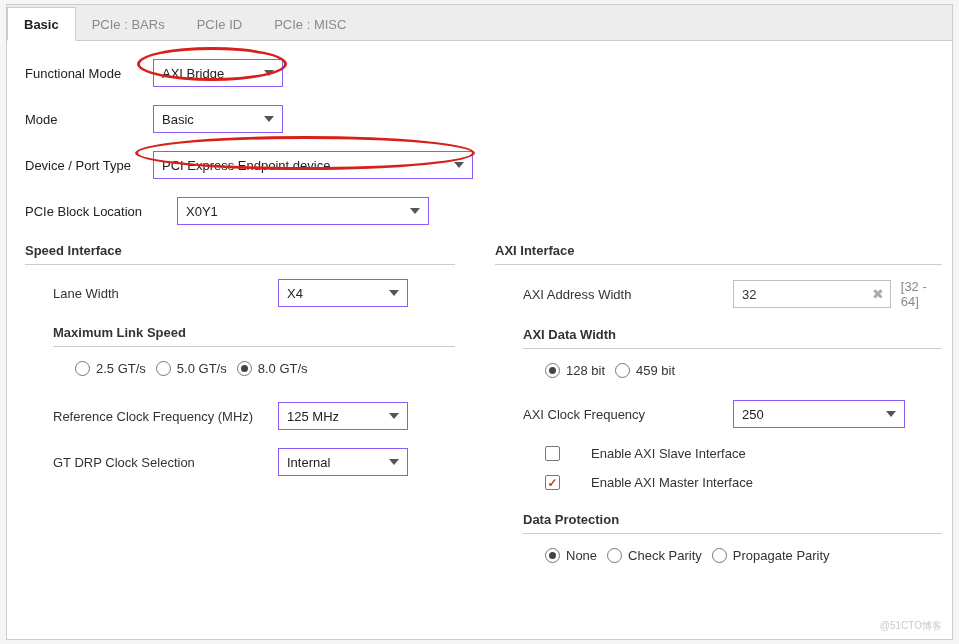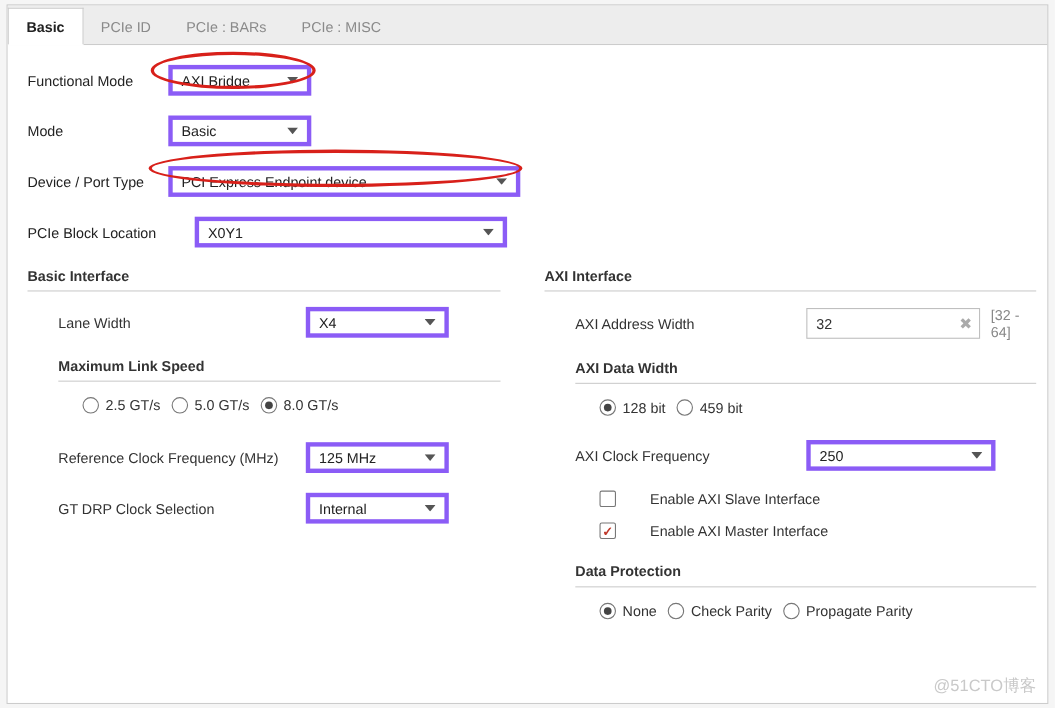--- a/index.html
+++ b/index.html
@@ -55,21 +55,21 @@
   }
   .lbl {
     min-width: 128px;
     color: #222;
   }
   .lbl-wide { min-width: 178px; }
   .select {
     display: flex;
     align-items: center;
     justify-content: space-between;
-    border: 4px solid #8b5cf6;
+    border: 1px solid #8b5cf6;
     background: #fff;
     height: 28px;
     padding: 0 8px;
     color: #222;
     cursor: pointer;
   }
   .caret {
     margin-left: 8px;
   }
   .caret svg { display:block; }
@@ -153,31 +153,31 @@
   .ellipse {
     position:absolute;
     border:3px solid #d8201a;
     border-radius:50%;
     pointer-events:none;
   }
   .watermark {
     position:absolute;
     right:10px; bottom:6px;
     color:#c9c9c9;
-    font-size:15px;
+    font-size:10px;
   }
 </style>
 </head>
 <body>
 
 <div class="outer">
   <div class="tabbar">
     <div class="tab active">Basic</div>
+    <div class="tab">PCIe : BARs</div>
     <div class="tab">PCIe ID</div>
-    <div class="tab">PCIe : BARs</div>
     <div class="tab">PCIe : MISC</div>
   </div>
 
   <div class="content">
 
     <div class="row">
       <span class="lbl">Functional Mode</span>
       <div class="select w130">
         <span>AXI Bridge</span>
         <span class="caret">
@@ -207,34 +207,34 @@
         <span class="caret">
             <svg width="10" height="6">
               <path d="M0 0 L5 6 L10 0" fill="#555"></path>
             </svg>
           </span>
       </div>
     </div>
 
     <div class="row">
       <span class="lbl" style="min-width:152px">PCIe Block Location</span>
-      <div class="select" style="width:284px">
+      <div class="select" style="width:252px">
         <span>X0Y1</span>
         <span class="caret">
             <svg width="10" height="6">
               <path d="M0 0 L5 6 L10 0" fill="#555"></path>
             </svg>
           </span>
       </div>
     </div>
 
     <div class="cols">
 
       <div class="col" style="max-width:430px">
-        <div class="sect-title">Basic Interface</div>
+        <div class="sect-title">Speed Interface</div>
 
         <div class="row inner">
           <span class="lbl-wide" style="min-width:225px">Lane Width</span>
           <div class="select w130">
             <span>X4</span>
             <span class="caret">
                 <svg width="10" height="6">
                   <path d="M0 0 L5 6 L10 0" fill="#555"></path>
                 </svg>
               </span>

